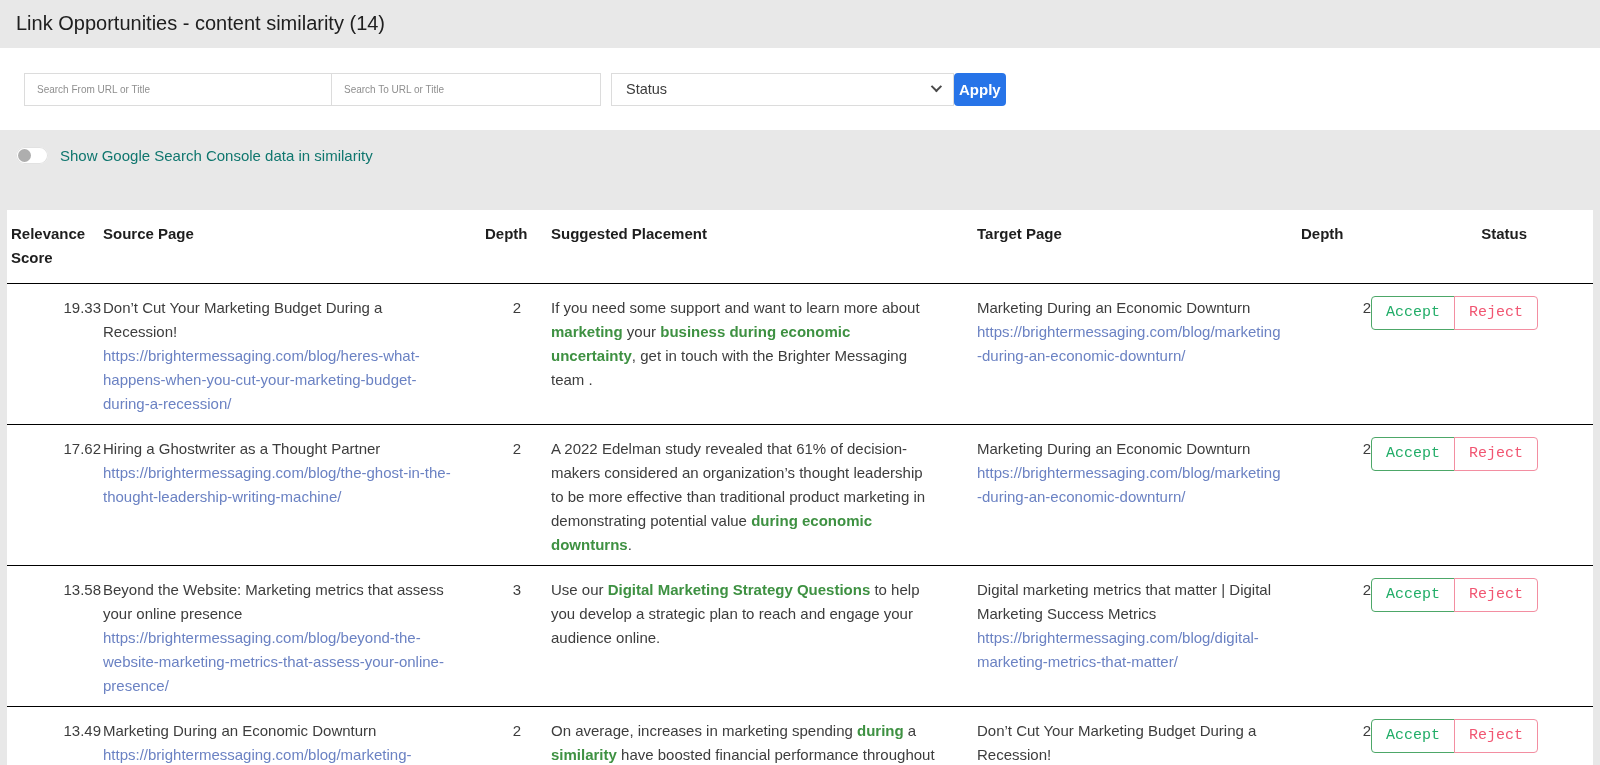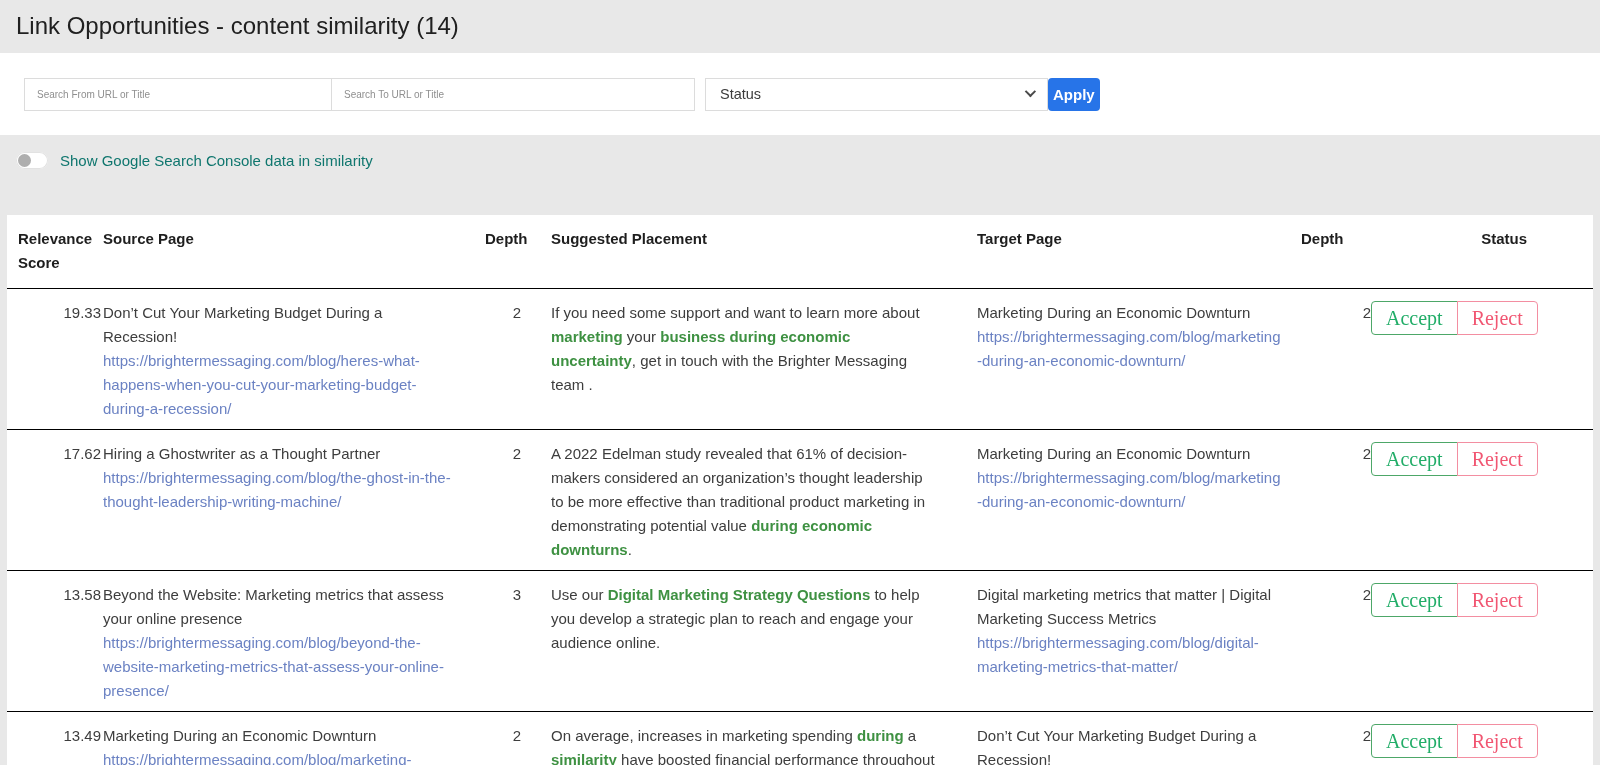--- a/index.html
+++ b/index.html
@@ -1,24 +1,24 @@
 <!DOCTYPE html>
 <html><head>
 <meta charset="utf-8">
 <style>
   * { margin:0; padding:0; box-sizing:border-box; }
   html,body { width:1600px; height:765px; overflow:hidden; }
   body { background:#e8e8e8; font-family:"Liberation Sans", sans-serif; color:#3d3d3d; }
 
-  .page-title { padding:12px 16px 13px; font-size:24px; color:#202020; }
+  .page-title { padding:12px 16px 13px; font-size:20px; color:#202020; }
 
   .filter-bar { background:#fff; height:82px; padding:24px; display:flex; align-items:center; }
   .text-input { width:308px; height:33px; border:1px solid #dcdcdc; background:#fff; padding:0 12px;
                 font-size:10px; color:#424242; outline:none; }
-  .text-input + .text-input { margin-left:-1px; width:364px; }
+  .text-input + .text-input { margin-left:-1px; width:270px; }
   .text-input::placeholder { color:#8f8f8f; }
   .select-box { width:343px; height:33px; border:1px solid #dcdcdc; background:#fff; margin-left:10px;
                 display:flex; align-items:center; justify-content:space-between; padding:0 14px;
                 font-size:14.5px; color:#3c3c3c; cursor:pointer; }
   .chevron { width:8px; height:8px; border-right:2px solid #4a4a4a; border-bottom:2px solid #4a4a4a;
              transform:rotate(45deg) translateY(-2px); margin-top:-3px; }
   .apply-btn { height:33px; padding:0 5px; background:#2774e8; color:#fff; border:none;
                border-radius:4px; font-size:15px; font-weight:bold; cursor:pointer;
                font-family:"Liberation Sans", sans-serif; }
 
@@ -34,41 +34,41 @@
   col.c-score  { width:96px; }
   col.c-source { width:382px; }
   col.c-depth1 { width:36px; }
   col.c-place  { width:428px; }
   col.c-target { width:352px; }
   col.c-depth2 { width:70px; }
   col.c-status { width:222px; }
 
   thead th { text-align:left; vertical-align:top; font-size:15px; font-weight:bold; color:#1e1e1e;
              padding:12px 0 13px; line-height:24px; }
-  th.h-score { padding-left:11px;margin-left:41px; }
+  th.h-score { padding-left:4px;margin-left:41px; }
   th.h-depth { text-align:left; }
   th.h-place, td.cell-place { padding-left:30px; }
   th.h-target, td.cell-target { padding-left:28px; }
   th.h-status { text-align:right; padding-right:66px; }
 
   tbody td { vertical-align:top; border-top:1px solid #000000; padding:12px 0 8px;
              font-size:15px; line-height:24px; color:#3d3d3d; word-wrap:break-word; }
   td.cell-score { text-align:right; padding-right:2px; }
   td.cell-source { padding-right:34px; }
   td.cell-depth { text-align:right; }
   td.cell-place { padding-right:14px; }
   td.cell-target { padding-right:20px; }
   td.cell-status { text-align:right; padding-right:61px; }
 
   .url { color:#6b82c3; text-decoration:none; display:block; word-break:break-word; cursor:pointer; }
   .hl { font-weight:bold; color:#3e9142; }
 
   .btn-group { display:inline-flex; }
-  .btn { height:34px; padding:0 14px; background:#fff; font-size:20px; cursor:pointer;
-         font-family:Liberation Serif, serif; line-height:32px; }
+  .btn { height:34px; padding:0 14px; background:#fff; font-size:15px; cursor:pointer;
+         font-family:Liberation Mono, monospace; line-height:32px; }
   .btn-accept { border:1px solid #4da768; color:#22ad68; border-radius:4px 0 0 4px; }
   .btn-reject { border:1px solid #f38ea1; color:#f15672; border-radius:0 4px 4px 0; margin-left:-1px;text-align:right; }
 </style>
 </head>
 <body>
 
 <div class="page-title">Link Opportunities - content similarity (14)</div>
 
 <div class="filter-bar">
   <input class="text-input" type="text" placeholder="Search From URL or Title" style="">

